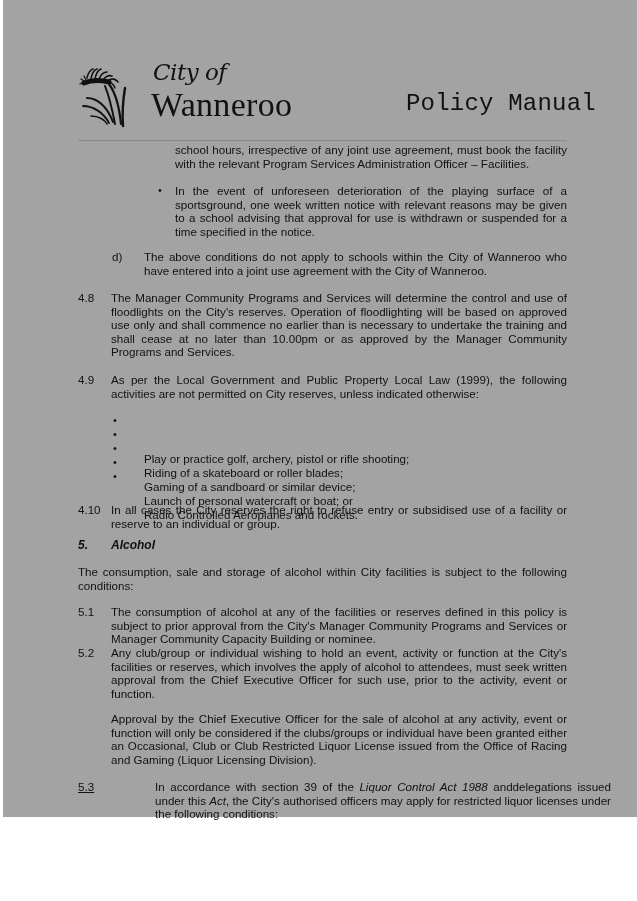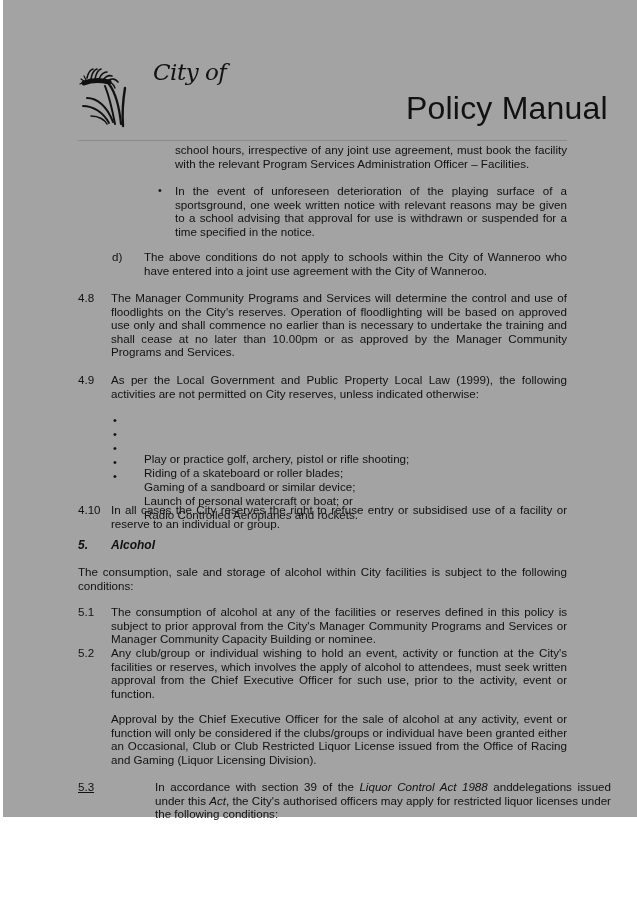--- a/index.html
+++ b/index.html
@@ -1,21 +1,21 @@
 <!DOCTYPE html>
 <html><head>
 <meta charset="utf-8">
 <style>
   html, body { margin: 0; padding: 0; background: #ffffff; }
   body { width: 637px; height: 901px; position: relative; overflow: hidden; color: #111; }
   .page { position: absolute; left: 3px; top: 0; width: 637px; height: 817px; background: #a3a3a3; }
   .logo { position: absolute; left: 76px; top: 66px; width: 70px; height: 62px; }
   .city-of { position: absolute; left: 150px; top: 61px; font-family: "DejaVu Serif", serif; font-style: italic; font-size: 23px; letter-spacing: -0.5px; color: #111; line-height: 1; }
   .wanneroo { position: absolute; left: 148px; top: 88px; font-family: "Liberation Serif", serif; font-size: 34px; color: #111; line-height: 1; letter-spacing: 0.3px; }
-  .policy-manual { position: absolute; left: 403px; top: 92px; font-family: Liberation Sans, sans-serif; font-size: 32px; color: #111; line-height: 1; letter-spacing: 0.2px; }
+  .policy-manual { position: absolute; left: 403px; top: 92px; font-family: Liberation Mono, monospace; font-size: 24px; color: #111; line-height: 1; letter-spacing: 0.2px; }
   .rule { position: absolute; left: 75px; top: 140px; width: 489px; height: 0; border-top: 1.5px solid #8a8a8a; }
 
   .txt { position: absolute; font-family: "Liberation Sans", sans-serif; font-size: 11.6px; line-height: 13.6px; color: #111; text-align: justify; }
   .lbl { position: absolute; font-family: "Liberation Sans", sans-serif; font-size: 11.6px; line-height: 13.6px; color: #111; }
   .bul { position: absolute; font-family: "Liberation Sans", sans-serif; font-size: 11px; line-height: 13.6px; color: #111; }
   .head5 { position: absolute; font-family: "Liberation Sans", sans-serif; font-size: 12px; font-weight: bold; font-style: italic; color: #111; line-height: 14px; }
   .li { position: absolute; font-family: "Liberation Sans", sans-serif; font-size: 11.6px; line-height: 13.6px; color: #111; white-space: nowrap; margin-top: 38px; }
   .last-left { text-align-last: left; }
 </style>
 </head>
@@ -36,20 +36,21 @@
       <path d="M5 15 L 2 13 M7 14 L 5 10 M 3 17 L 1 18" stroke-width="1.2"></path>
       <path d="M30 18 C 36 26, 40 38, 42 58" stroke-width="2.2"></path>
       <path d="M26 20 C 30 30, 33 42, 36 58" stroke-width="2"></path>
       <path d="M46 22 C 44 34, 43 46, 44 60" stroke-width="2.4"></path>
       <path d="M8 32 C 18 32, 28 40, 34 56" stroke-width="2"></path>
       <path d="M4 40 C 14 40, 24 46, 30 57" stroke-width="1.8"></path>
       <path d="M12 50 C 20 50, 26 54, 28 58" stroke-width="1.6"></path>
     </g>
   </svg>
   <div class="city-of">City of</div>
+  <div class="wanneroo">Wanneroo</div>
   <div class="policy-manual">Policy Manual</div>
   <div class="rule"></div>
 
   <div class="txt last-left" style="left:172px; top:143px; width:392px;">school hours, irrespective of any joint use agreement, must book the facility with the relevant Program Services Administration Officer – Facilities.</div>
 
   <div class="bul" style="left:155px; top:184px;">•</div>
   <div class="txt last-left" style="left:172px; top:184px; width:392px;">In the event of unforeseen deterioration of the playing surface of a sportsground, one week written notice with relevant reasons may be given to a school advising that approval for use is withdrawn or suspended for a time specified in the notice.</div>
 
   <div class="lbl" style="left:109px; top:250px;">d)</div>
   <div class="txt last-left" style="left:141px; top:250px; width:423px;">The above conditions do not apply to schools within the City of Wanneroo who have entered into a joint use agreement with the City of Wanneroo.</div>

